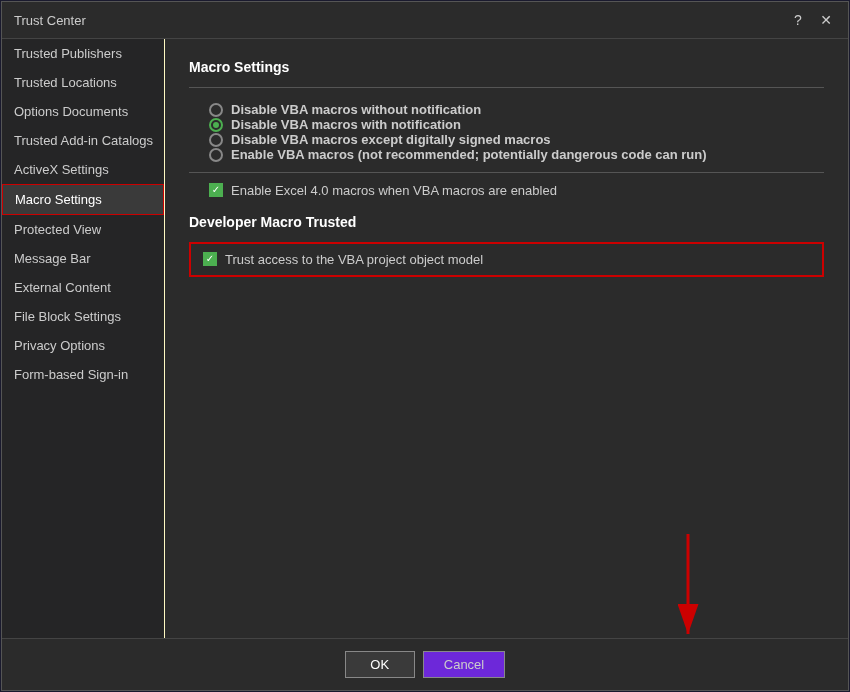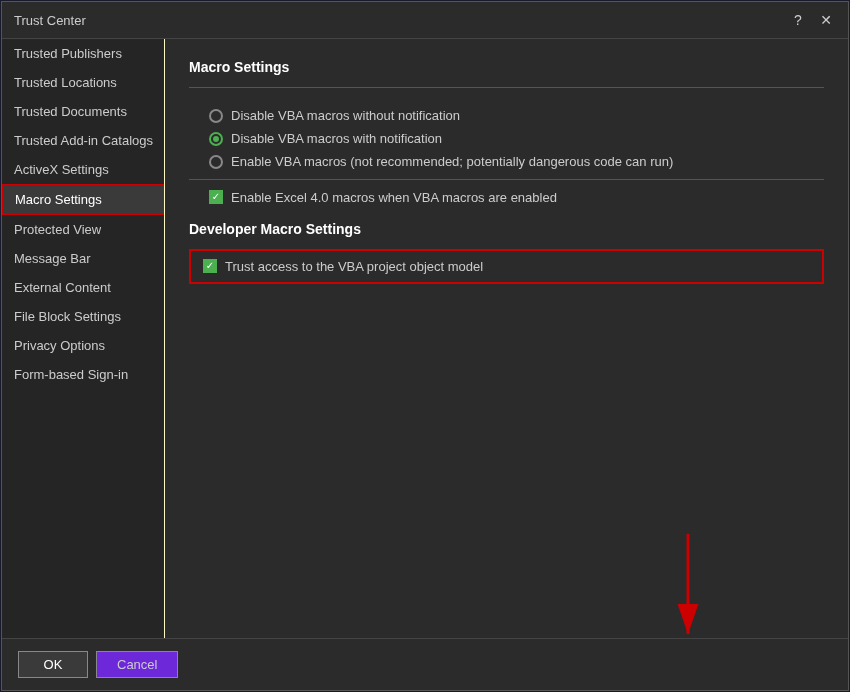--- a/index.html
+++ b/index.html
@@ -89,22 +89,22 @@
       margin-bottom: 12px;
     }
     .divider {
       border: none;
       border-top: 1px solid #555;
       margin: 10px 0;
     }
     .radio-group {
       display: flex;
       flex-direction: column;
-      gap: 8px;
-      margin: 20px 0 10px 20px;
+      margin: 14px 0 10px 20px;
+      font-weight: bold;
     }
     .radio-item {
       display: flex;
       align-items: center;
       gap: 8px;
       color: #ccc;
       font-size: 13px;
       cursor: pointer;
     }
     .radio-circle {
@@ -163,21 +163,21 @@
       border: 2px solid #cc0000;
       padding: 8px 12px;
       margin-top: 8px;
       display: flex;
       align-items: flex-start;
       gap: 8px;
     }
     .dialog-footer {
       padding: 12px 16px;
       display: flex;
-      justify-content: flex-start;
+      justify-content: center;
       gap: 8px;
       border-top: 1px solid #444;
       background: #2b2b2b;
       align-items: center;
       flex-shrink: 0;
       position: relative;
     }
     .arrow-container {
       position: absolute;
       right: 130px;
@@ -213,21 +213,21 @@
       <button class="title-bar-btn">?</button>
       <button class="title-bar-btn">✕</button>
     </div>
   </div>
 
   <div class="dialog-body">
 
     <div class="sidebar" id="sidebar-container">
     <div class="sidebar-item">Trusted Publishers</div>
         <div class="sidebar-item">Trusted Locations</div>
-        <div class="sidebar-item">Trusted Documents</div>
+        <div class="sidebar-item">Options Documents</div>
         <div class="sidebar-item">Trusted Add-in Catalogs</div>
         <div class="sidebar-item">ActiveX Settings</div>
         <div class="sidebar-item active">Macro Settings</div>
         <div class="sidebar-item">Protected View</div>
         <div class="sidebar-item">Message Bar</div>
         <div class="sidebar-item">External Content</div>
         <div class="sidebar-item">File Block Settings</div>
         <div class="sidebar-item">Privacy Options</div>
         <div class="sidebar-item">Form-based Sign-in</div>
       </div>
@@ -240,33 +240,37 @@
       <div class="radio-item">
             <div class="radio-circle"></div>
             <span>Disable VBA macros without notification</span>
           </div>
           <div class="radio-item">
             <div class="radio-circle selected"></div>
             <span>Disable VBA macros with notification</span>
           </div>
           <div class="radio-item">
             <div class="radio-circle"></div>
+            <span>Disable VBA macros except digitally signed macros</span>
+          </div>
+          <div class="radio-item">
+            <div class="radio-circle"></div>
             <span>Enable VBA macros (not recommended; potentially dangerous code can run)</span>
           </div>
         </div>
 
       <hr class="divider">
 
       <div class="checkbox-row">
         <div class="checkbox checked"></div>
         <span>Enable Excel 4.0 macros when VBA macros are enabled</span>
       </div>
 
       <div class="developer-section">
-        <div class="section-title">Developer Macro Settings</div>
+        <div class="section-title">Developer Macro Trusted</div>
         <div class="developer-box">
           <div class="checkbox checked"></div>
           <span>Trust access to the VBA project object model</span>
         </div>
       </div>
     </div>
   </div>
 
   <div class="dialog-footer">
     <div class="arrow-container">

